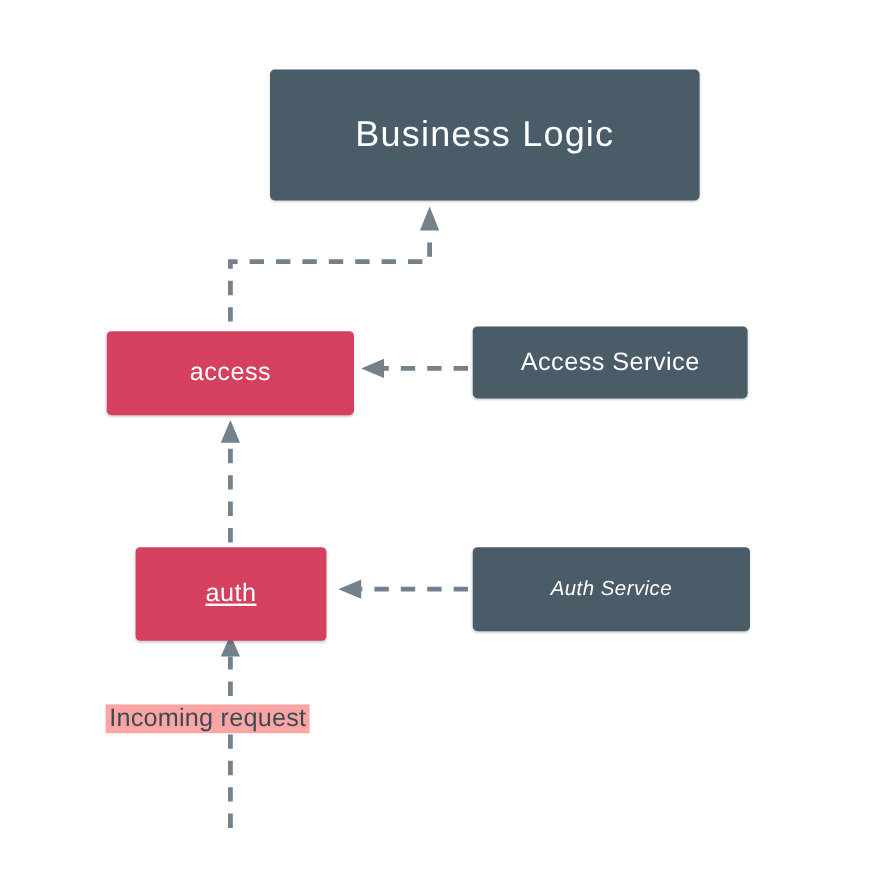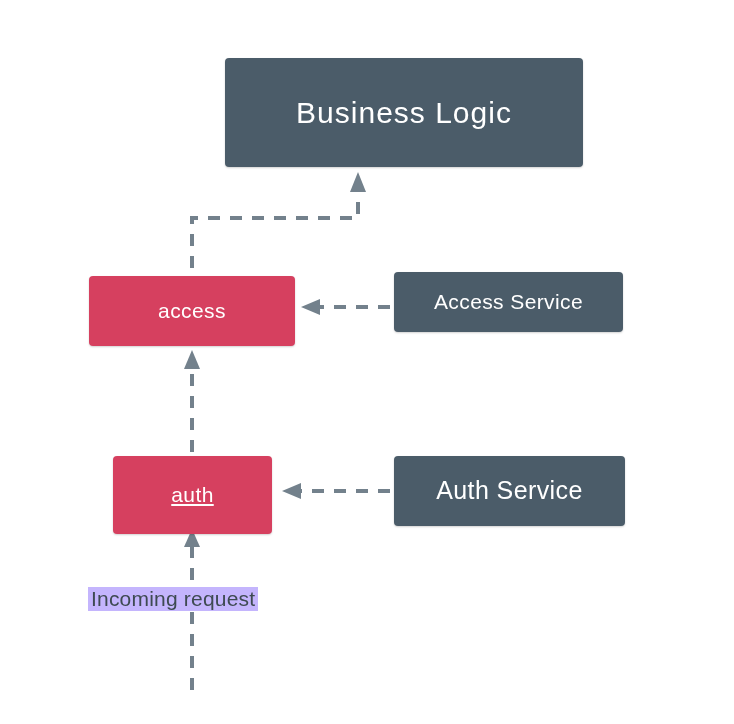--- a/index.html
+++ b/index.html
@@ -45,21 +45,21 @@
   }
   #node-business-logic { left: 180px; top: 58px;  width: 358px; height: 109px; margin-left: 45px; }
   #node-business-logic .node-label { font-size: 30px; font-weight: 400; letter-spacing: 1px; }
   #node-access        { left: 89px;  top: 276px; width: 206px; height: 70px; }
   #node-access .node-label { font-size: 21px; }
   #node-auth          { left: 113px; top: 456px; width: 159px; height: 78px; text-decoration: underline; }
   #node-auth .node-label { font-size: 21px; }
   #node-access-service{ left: 394px; top: 272px; width: 229px; height: 60px; }
   #node-access-service .node-label { font-size: 21px; }
   #node-auth-service  { left: 394px; top: 456px; width: 231px; height: 70px; }
-  #node-auth-service .node-label { font-size: 25px; }
+  #node-auth-service .node-label { font-size: 17px; font-style: italic; }
 
   #edges {
     position: absolute;
     left: 0;
     top: 0;
     width: 734px;
     height: 724px;
     pointer-events: none;
   }
   .edge-path {
@@ -77,21 +77,21 @@
     position: absolute;
     color: #3e4a52;
     white-space: nowrap;
     -webkit-font-smoothing: antialiased;
   }
   #caption-incoming-request {
     left: 88px;
     top: 587px;
     font-size: 21px;
     letter-spacing: 0.2px;
-    background: #c4b5fd;
+    background: #fca5a5;
     padding: 0 3px;
   }
 </style>
 </head>
 <body>
 
 <div id="canvas">
 
   <svg id="edges" viewBox="0 0 734 724" width="734" height="724" xmlns="http://www.w3.org/2000/svg">
 

